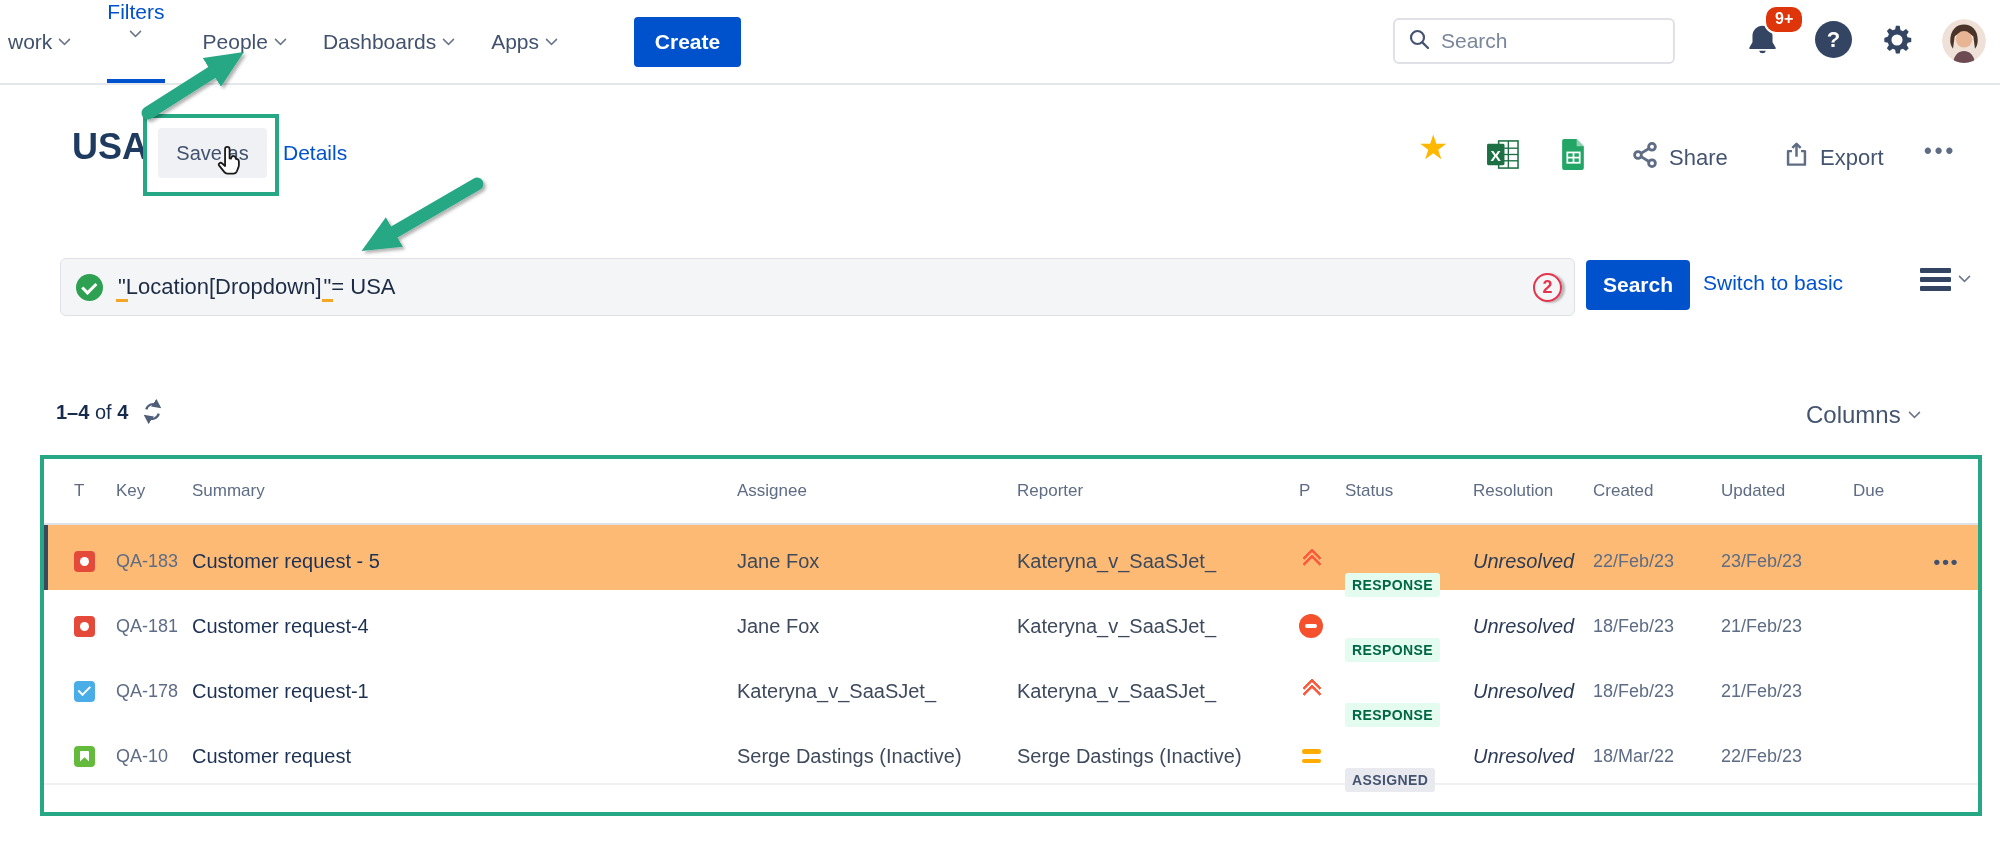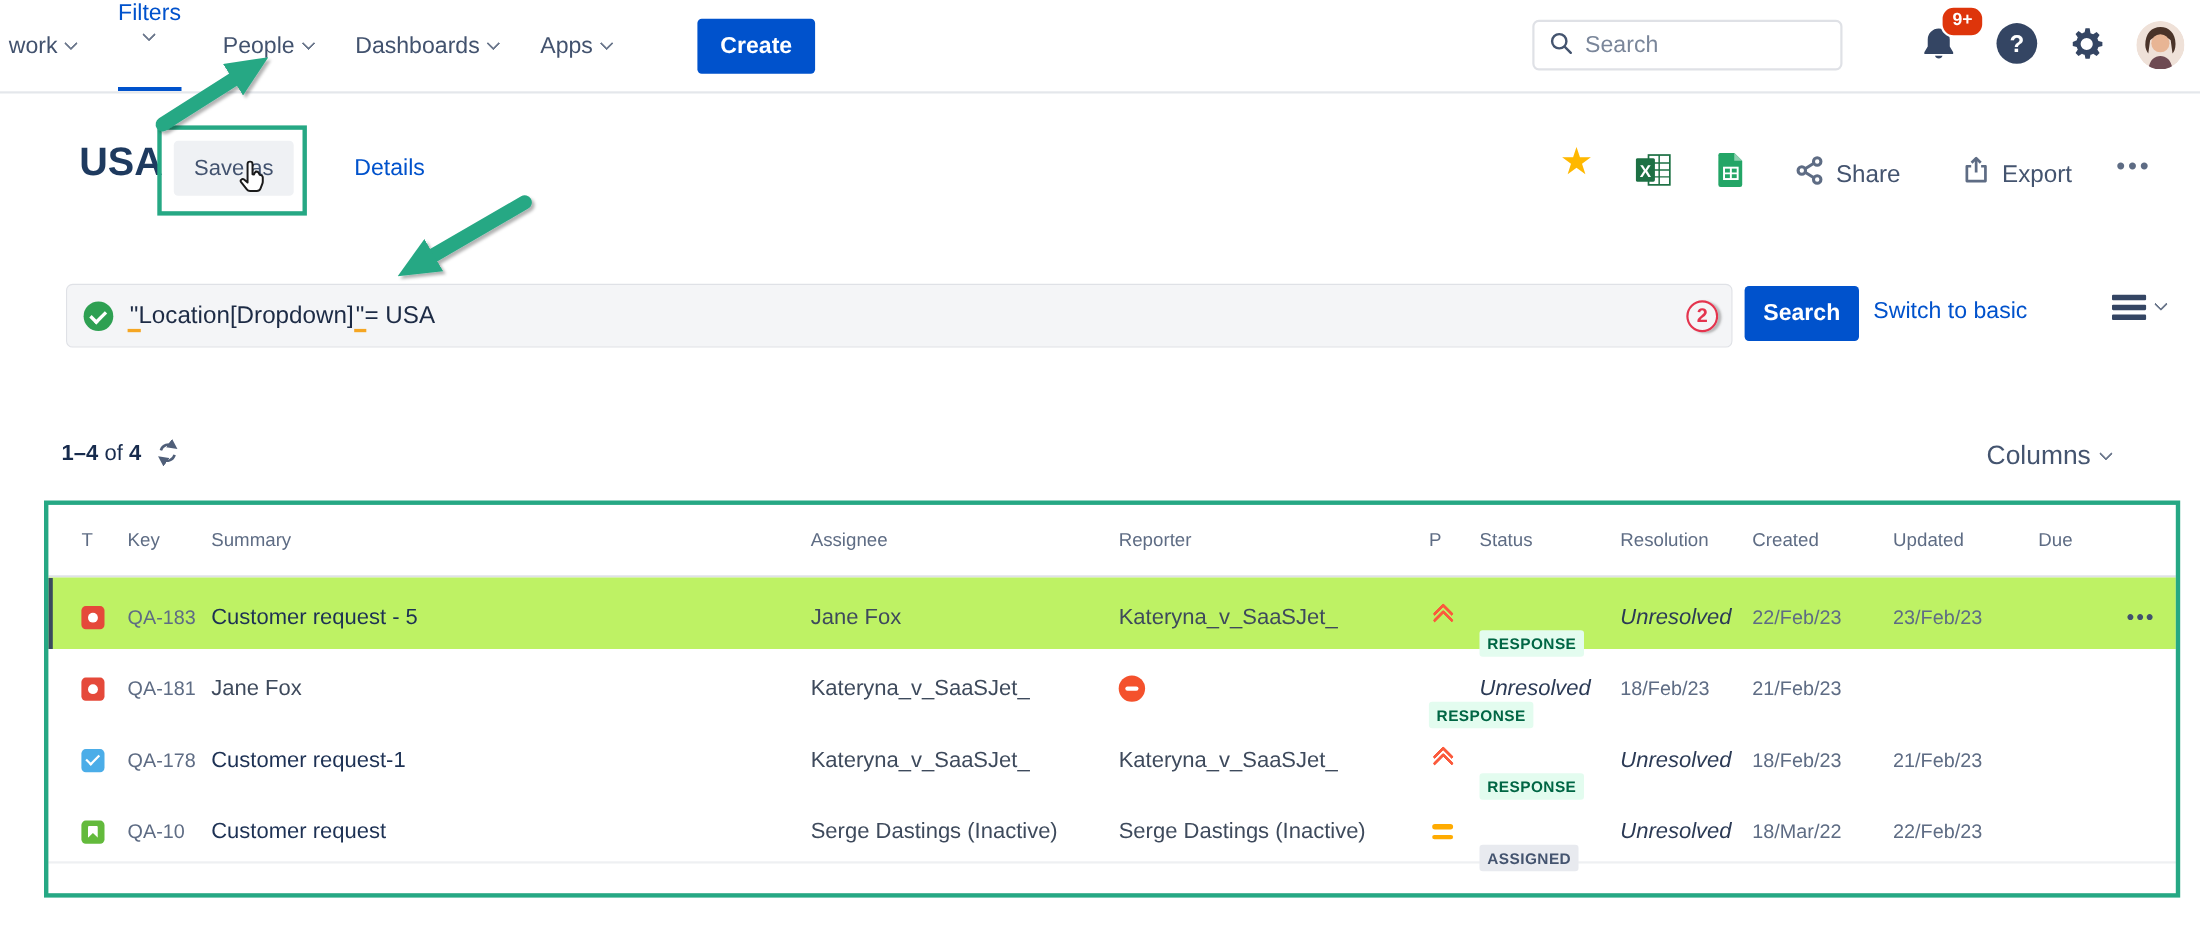--- a/index.html
+++ b/index.html
@@ -59,21 +59,21 @@
   }
   .avatar-btn { left:1942px; top:19px; width:44px; height:44px; border-radius:50%; overflow:hidden; padding:0; }
 
   
   .page-title { position:absolute; left:72px; top:126px; font-size:36px; font-weight:700; color:#1E3A5F; }
   .saveas-btn {
     position:absolute; left:158px; top:128px; width:109px; height:50px;
     background:#EFF1F4; border:none; border-radius:4px;
     font-size:20px; color:#42526E; font-family:inherit;
   }
-  .details-link { position:absolute; left:283px; top:141px; font-size:21px; color:#0052CC; text-decoration:none;margin-left:39px; }
+  .details-link { position:absolute; left:283px; top:141px; font-size:21px; color:#0052CC; text-decoration:none; }
   .star-btn { position:absolute; left:1418px; top:130px; background:none; border:none; font-size:34px; color:#FFB800; line-height:1; }
   .excel-btn  { position:absolute; left:1487px; top:139px; background:none; border:none; }
   .sheets-btn { position:absolute; left:1561px; top:139px; background:none; border:none; }
   .share-btn, .export-btn {
     position:absolute; background:none; border:none; display:flex; align-items:center; gap:10px;
     font-size:22px; color:#44546F; font-family:inherit;
   }
   .share-btn  { left:1631px; top:141px; }
   .export-btn { left:1783px; top:141px; }
   .more-btn { position:absolute; left:1924px; top:138px; background:none; border:none; font-size:22px; font-weight:700; color:#5E6C84; letter-spacing:3px; font-family:inherit; }
@@ -123,21 +123,21 @@
   
   .issue-table { position:absolute; left:44px; top:459px; width:1934px; background:#fff; }
   .thead, .trow {
     display:grid;
     grid-template-columns:42px 76px 545px 280px 282px 46px 128px 120px 128px 132px 62px 1fr;
     align-items:center; padding-left:30px;
   }
   .thead { height:66px; border-bottom:2px solid #DFE1E6; }
   .hcell { font-size:17px; font-weight:500; color:#5E6C84; }
   .trow { height:65px; font-size:20px; }
-  .trow.selected { background:#bef264; box-shadow: inset 4px 0 0 #3A4A5E; }
+  .trow.selected { background:#fdba74; box-shadow: inset 4px 0 0 #3A4A5E; }
   .trow:last-child { border-bottom:2px solid #EEF0F2; }
   .c-key { font-size:18px; color:#5E6C84; text-decoration:none; }
   .c-summary { color:#1D3154; text-decoration:none; }
   .c-assignee, .c-reporter { color:#3E4A5C; }
   .c-resolution { font-style:italic; color:#2B3A55; }
   .c-created, .c-updated, .c-due { font-size:18px; color:#5E6C84; }
   .c-actions { text-align:center; }
   .row-more { font-size:19px; font-weight:700; color:#42526E; letter-spacing:2px; }
 
   .type-icon { width:21px; height:21px; border-radius:4px; display:flex; align-items:center; justify-content:center; }
@@ -354,20 +354,21 @@
     <span class="c-created" data-interactable="false">22/Feb/23</span>
     <span class="c-updated" data-interactable="false">23/Feb/23</span>
     <span class="c-due" data-interactable="false"></span>
     <span class="c-actions"><button class="row-more" style="background:none;border:none;font-family:inherit;" data-interactable="true">•••</button></span>
   </div>
       <div class="trow" data-interactable="true">
     <span class="cell" data-interactable="false">
           <span class="type-icon bug" data-interactable="false"></span>
         </span>
     <a class="c-key" href="#" data-interactable="true">QA-181</a>
+    <a class="c-summary" href="#" data-interactable="true">Customer request-4</a>
     <span class="c-assignee" data-interactable="false">Jane Fox</span>
     <span class="c-reporter" data-interactable="false">Kateryna_v_SaaSJet_</span>
     <span class="cell" data-interactable="false">
           <span class="prio-icon prio-blocker" data-interactable="false"></span>
         </span>
     <span class="cell" data-interactable="false"><span class="status-badge success" data-interactable="false">RESPONSE</span></span>
     <span class="c-resolution" data-interactable="false">Unresolved</span>
     <span class="c-created" data-interactable="false">18/Feb/23</span>
     <span class="c-updated" data-interactable="false">21/Feb/23</span>
     <span class="c-due" data-interactable="false"></span>

